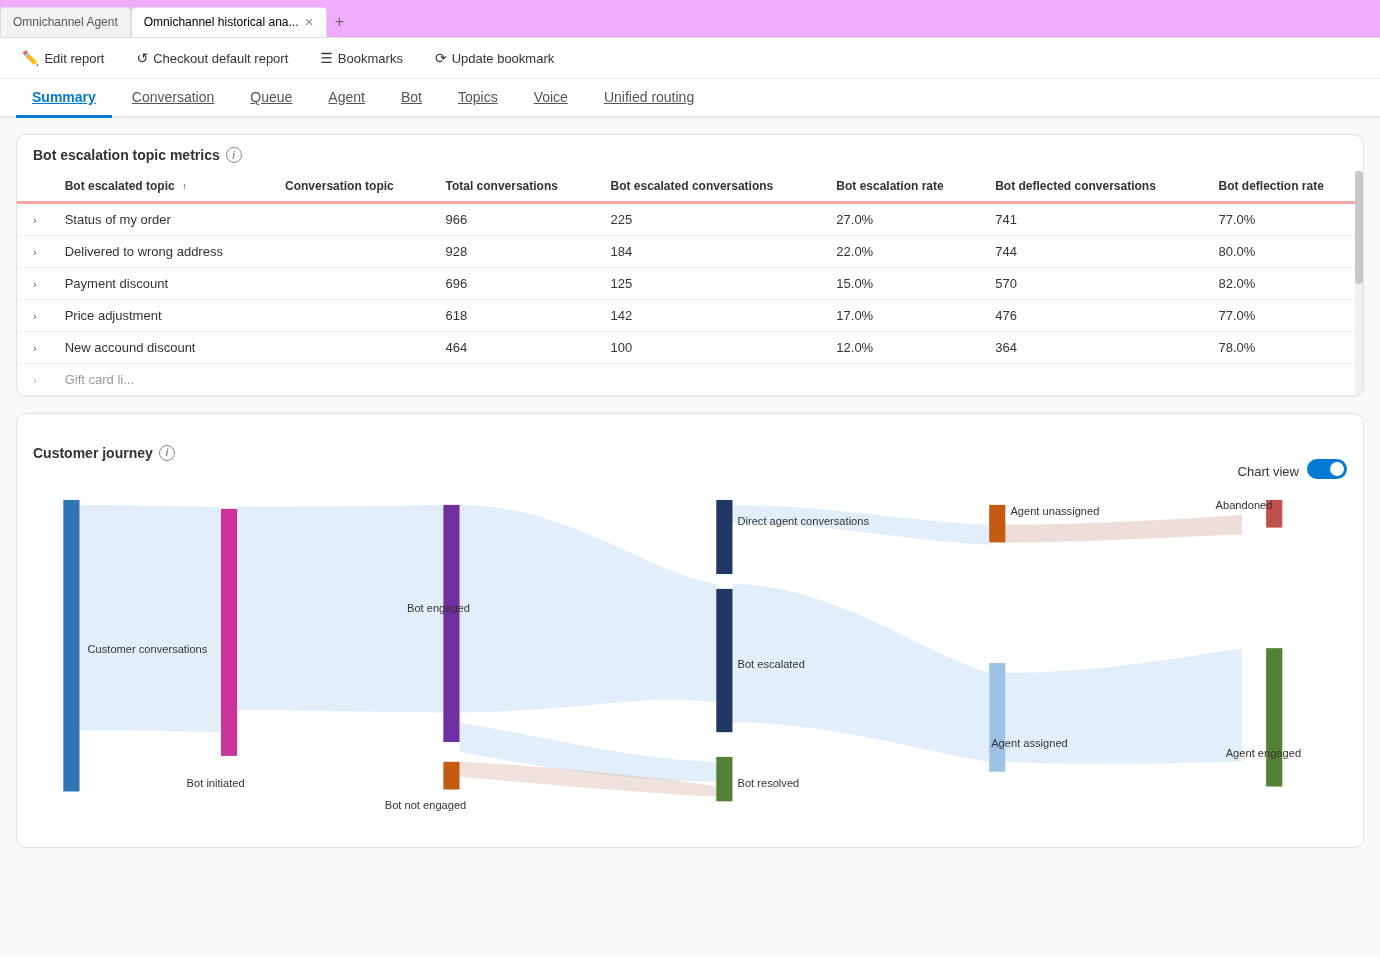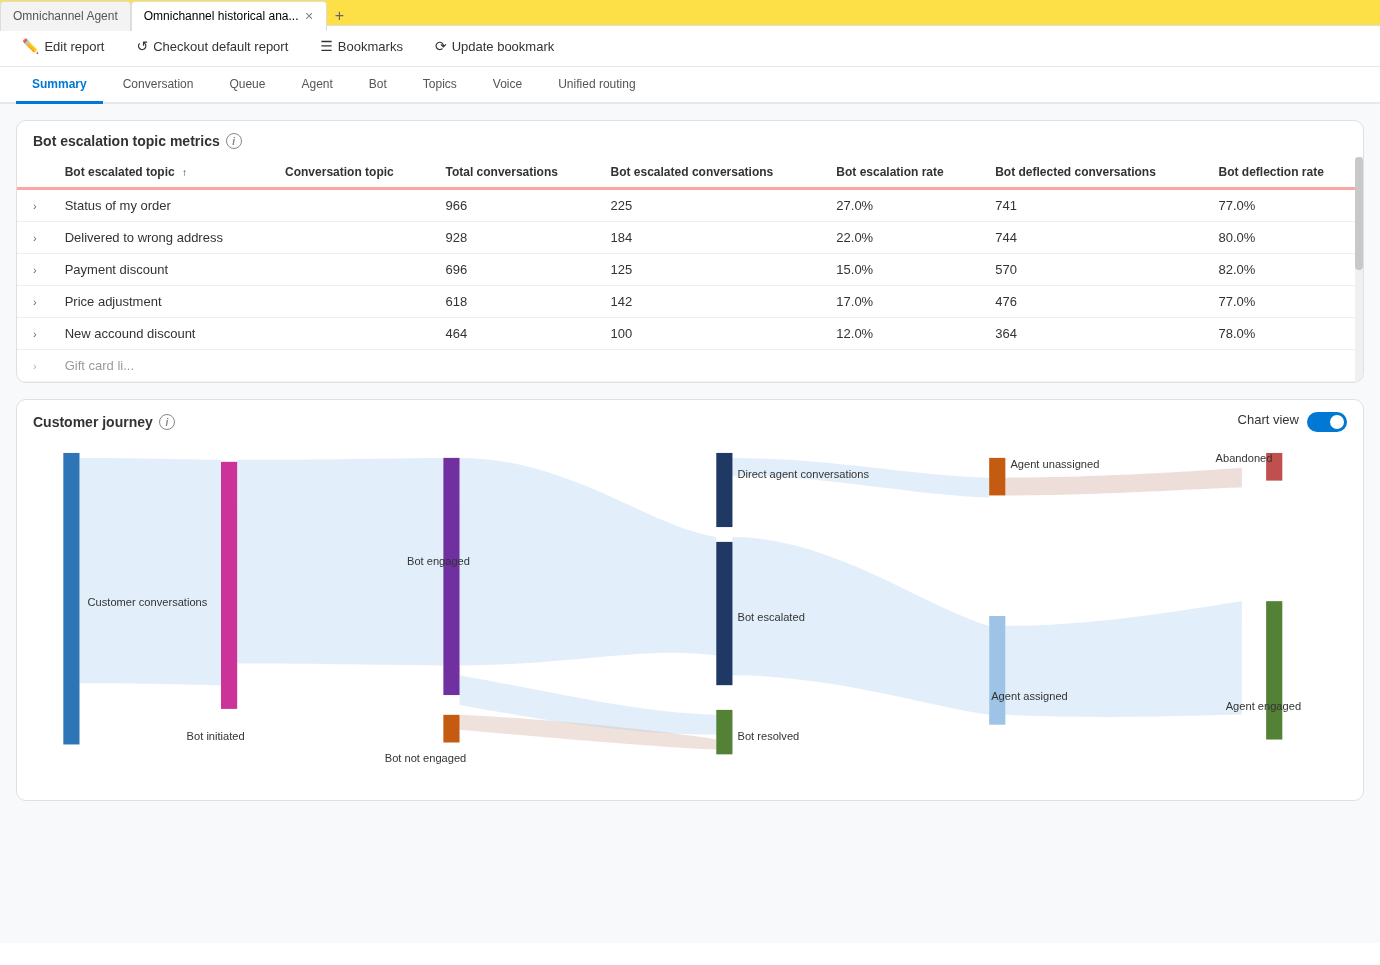--- a/index.html
+++ b/index.html
@@ -2,24 +2,24 @@
 <html><head>
   <meta charset="utf-8">
   <style>
     * { box-sizing: border-box; margin: 0; padding: 0; }
     body { font-family: 'Segoe UI', Arial, sans-serif; font-size: 13px; background: #fff; color: #333; }
 
     
     .browser-tabs {
       display: flex;
       align-items: center;
-      background: #fde047;
+      background: #f0abfc;
       padding: 6px 0 0 0;
       border-bottom: 1px solid #ddd;
-      height: 26px;
+      height: 38px;
     }
     .tab {
       display: flex;
       align-items: center;
       padding: 0 12px;
       height: 30px;
       font-size: 12px;
       border: 1px solid #ddd;
       border-bottom: none;
       border-radius: 4px 4px 0 0;
@@ -72,26 +72,27 @@
     .nav-tabs {
       display: flex;
       align-items: center;
       padding: 0 16px;
       border-bottom: 2px solid #e8e8e8;
       background: #fff;
       gap: 4px;
     }
     .nav-tab {
       padding: 10px 16px;
-      font-size: 12px;
+      font-size: 14px;
       cursor: pointer;
       color: #555;
       border-bottom: 3px solid transparent;
       margin-bottom: -2px;
       font-weight: 400;
+      text-decoration: underline;
     }
     .nav-tab.active {
       color: #0078d4;
       border-bottom: 3px solid #0078d4;
       font-weight: 600;
     }
 
     
     .main {
       padding: 16px;
@@ -187,24 +188,25 @@
     }
     .journey-title {
       display: flex;
       align-items: center;
       gap: 6px;
       font-size: 14px;
       font-weight: 600;
     }
     .chart-view-toggle {
       display: flex;
-      align-items: flex-start;
+      align-items: flex-end;
       gap: 8px;
       font-size: 13px;
       color: #333;
+      margin-top: 33px;
     }
     .toggle-switch {
       width: 40px;
       height: 20px;
       border-radius: 10px;
       background: #0078d4;
       position: relative;
       cursor: pointer;
     }
     .toggle-switch::after {

